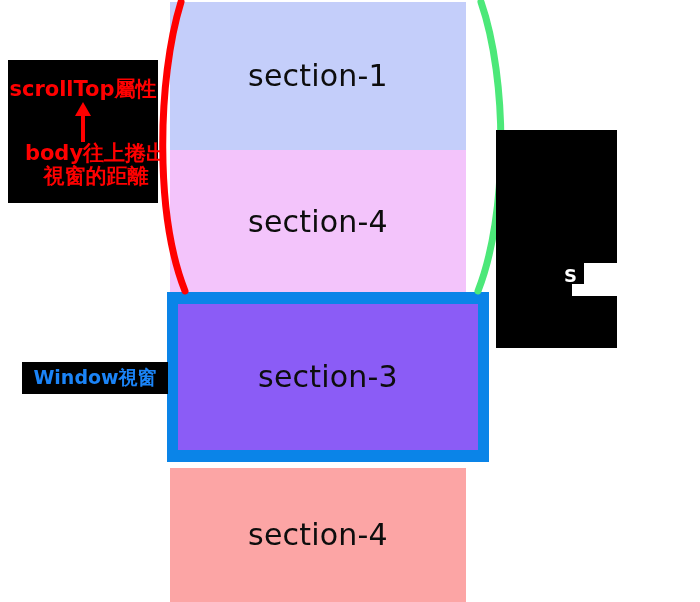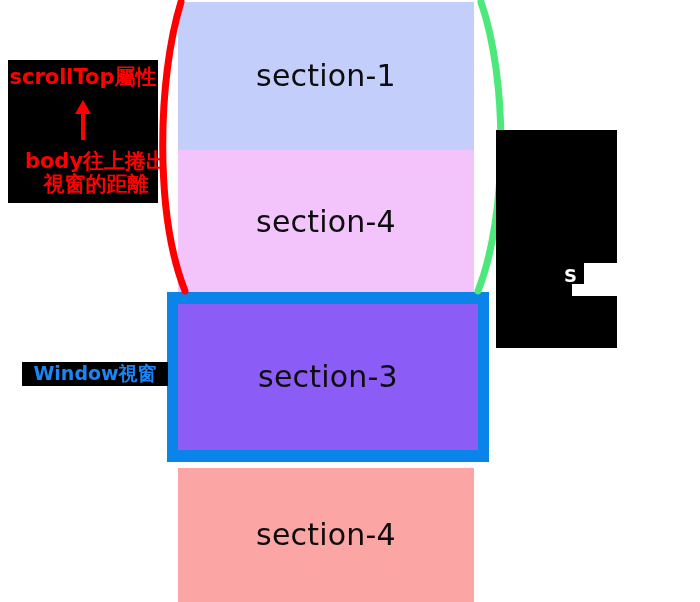--- a/index.html
+++ b/index.html
@@ -12,21 +12,21 @@
     width: 700px;
     height: 602px;
     background: #ffffff;
     overflow: hidden;
     font-family: "DejaVu Sans", sans-serif;
   }
 
   
   .section {
     position: absolute;
-    left: 178px;
+    left: 170px;
     width: 296px;
     display: flex;
     align-items: center;
     justify-content: center;
     box-sizing: border-box;
   }
   .section-label {
     font-family: "DejaVu Sans", sans-serif;
     font-size: 30px;
     color: #0d0d0d;
@@ -83,21 +83,21 @@
     font-weight: bold;
     white-space: nowrap;
     line-height: 1.12;
   }
 
   #scrolltop-box {
     left: 8px;
     top: 60px;
     width: 150px;
     height: 143px;
-    padding: 6px 2px;
+    padding: 18px 2px;
     justify-content: space-between;
   }
   #scrolltop-box .anno-line {
     color: #ff0000;
     font-size: 21px;
     text-align: center;
   }
   #scrolltop-arrow-wrap {
     height: 42px;
     display: flex;
@@ -108,21 +108,21 @@
     display: flex;
     flex-direction: column;
     align-items: center;
     margin-left: 26px;
   }
 
   #window-label-box {
     left: 22px;
     top: 362px;
     width: 146px;
-    height: 24px;
+    height: 32px;
   }
   #window-label-box .anno-line {
     color: #1b84f7;
     font-size: 19px;
   }
 
   #right-box {
     left: 496px;
     top: 130px;
     width: 121px;

